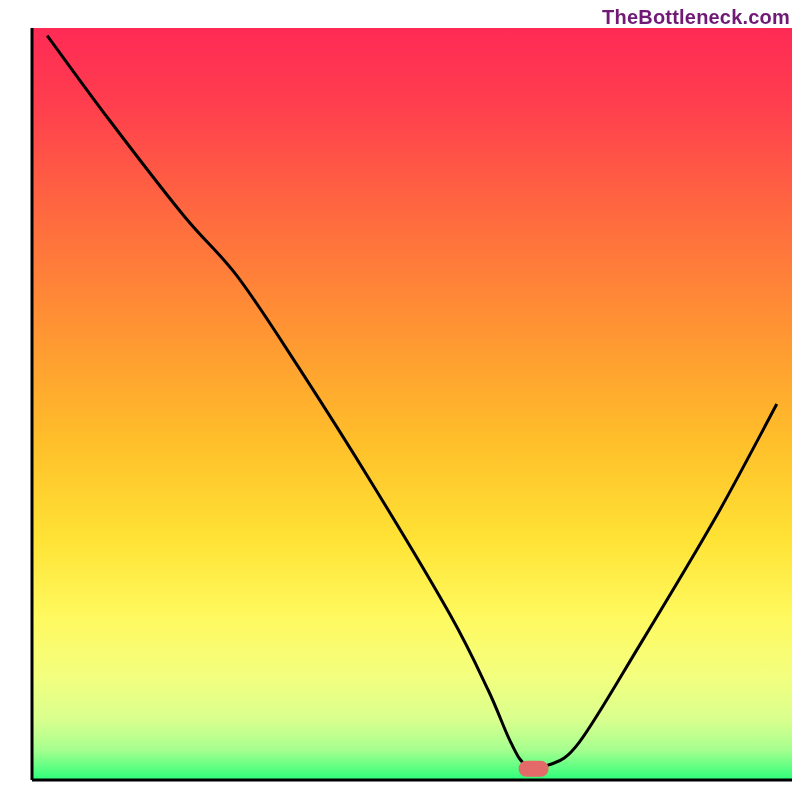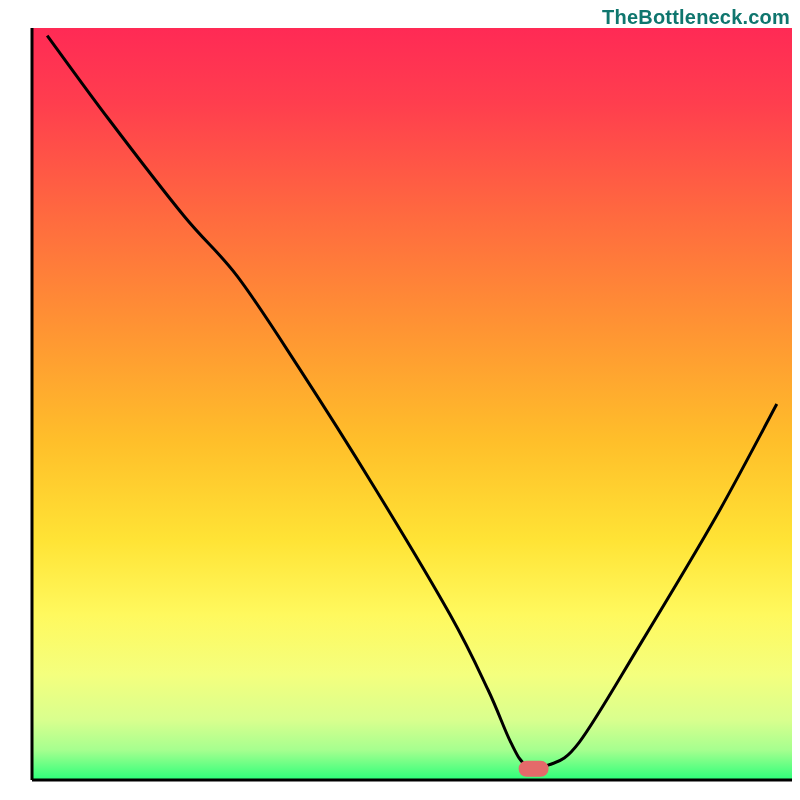--- a/index.html
+++ b/index.html
@@ -13,21 +13,21 @@
   }
   .wrap {
     position: relative;
     width: 800px;
     height: 800px;
   }
   .watermark {
     position: absolute;
     top: 6px;
     right: 10px;
-    color: #0f766e;
+    color: #701a75;
     font-size: 20px;
     font-weight: 600;
     letter-spacing: 0.2px;
     z-index: 5;
   }
   svg.chart {
     position: absolute;
     left: 0;
     top: 0;
     width: 800px;

